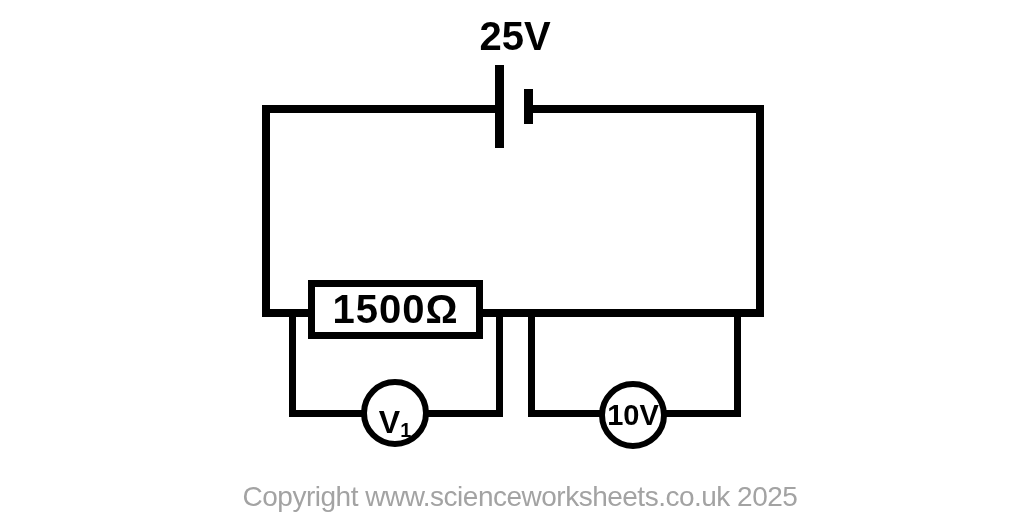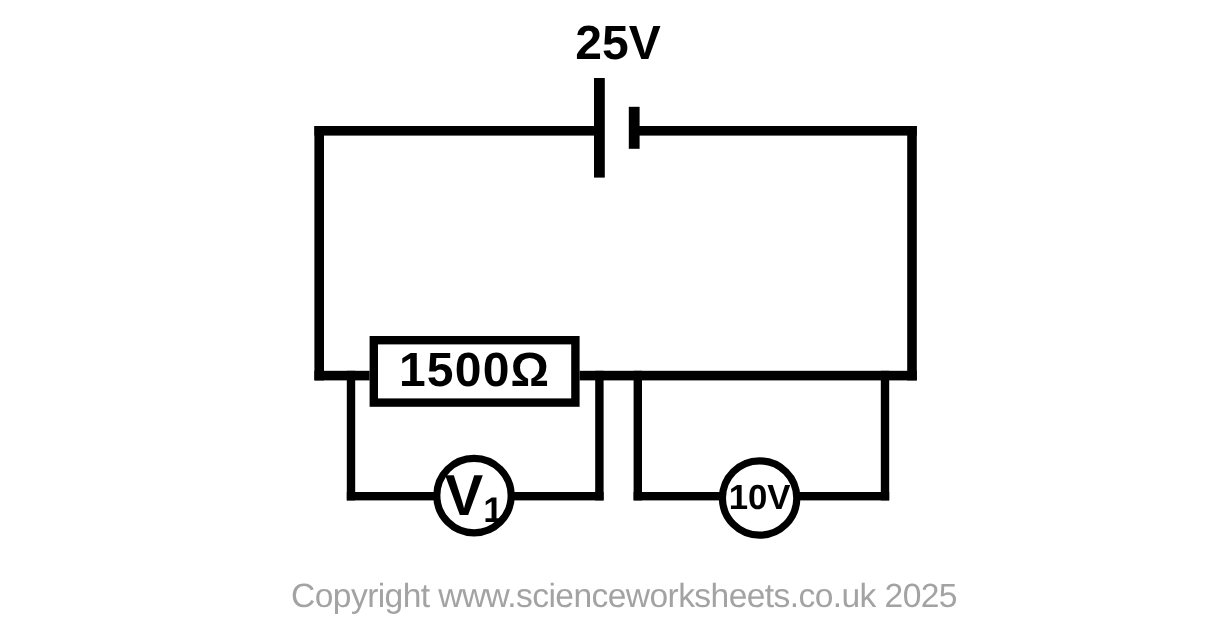--- a/index.html
+++ b/index.html
@@ -37,21 +37,21 @@
     background: #ffffff;
     border: 6px solid #000000;
     border-radius: 50%;
     z-index: 2;
     display: flex;
     align-items: center;
     justify-content: center;
     font-weight: bold;
     color: #000000;
   }
-  .meter-v1 { font-size: 48px; }
+  .meter-v1 { font-size: 32px; align-items: flex-end; }
   .meter-10v { font-size: 29px; letter-spacing: 0px; }
   .sub {
     font-size: 0.62em;
     position: relative;
     top: 0.22em;
   }
   .battery-label {
     position: absolute;
     left: 455px;
     top: 14px;

